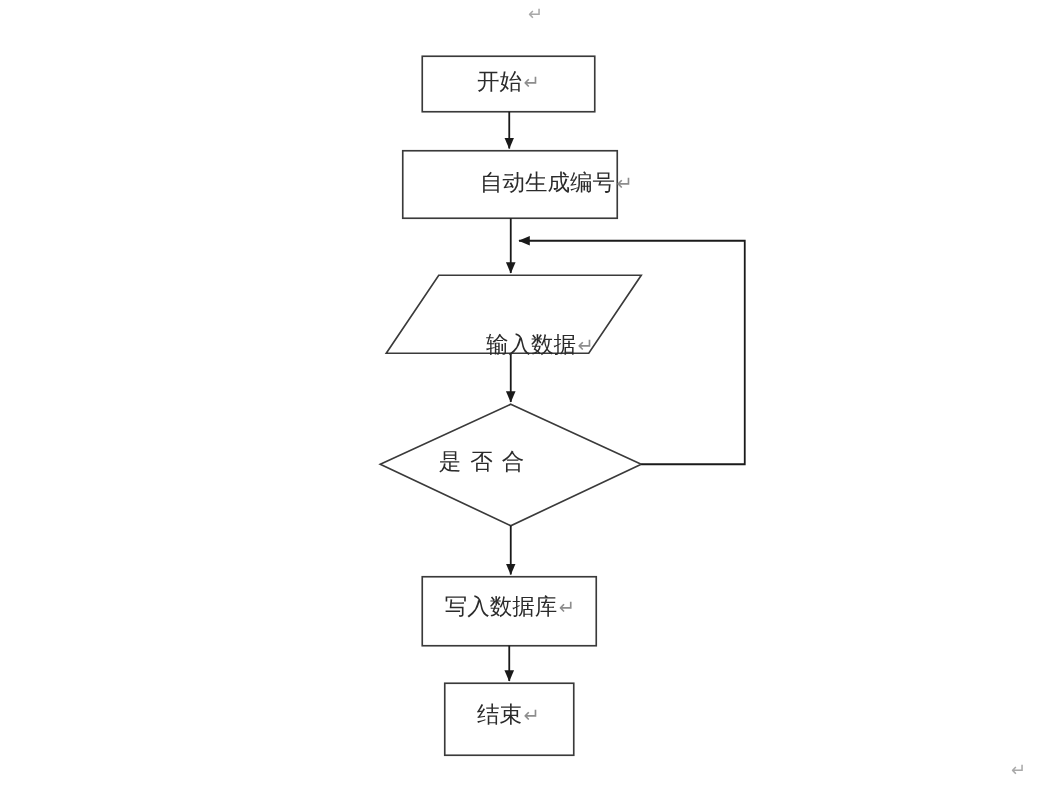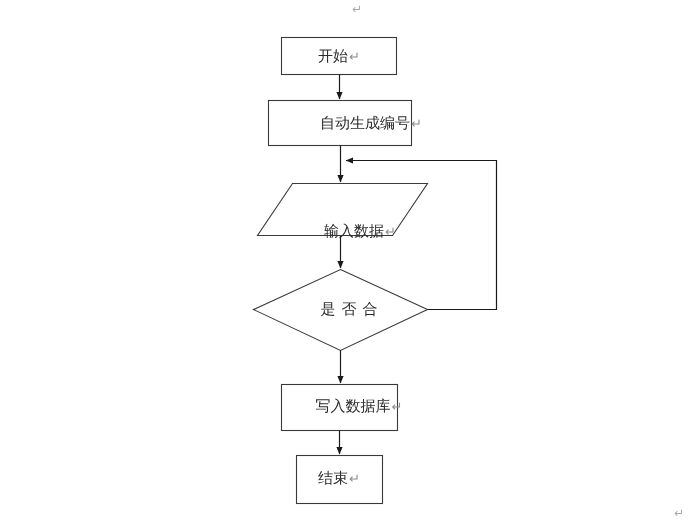--- a/index.html
+++ b/index.html
@@ -105,25 +105,25 @@
   </div>
 
   <div class="node-label" style="left:340px; top:123px;margin-left:31px;">
     <span>自动生成编号</span><span class="pilcrow">↵</span>
   </div>
 
   <div class="node-label" style="left:360px; top:211px;margin-top:20px;">
     <span>输入数据</span><span class="pilcrow">↵</span>
   </div>
 
-  <div class="node-label label-decision" style="left:349px; top:309px;">
+  <div class="node-label label-decision" style="left:321px; top:309px;">
     <span>是否合</span>
   </div>
 
-  <div class="node-label" style="left:359px; top:406px;">
+  <div class="node-label" style="left:340px; top:406px;">
     <span>写入数据库</span><span class="pilcrow">↵</span>
   </div>
 
   <div class="node-label" style="left:339px; top:478px;text-align:right;">
     <span>结束</span><span class="pilcrow">↵</span>
   </div>
 
   <div class="stray-mark" style="left:357px; top:9px;">↵</div>
   <div class="stray-mark" style="left:679px; top:513px;">↵</div>
 

